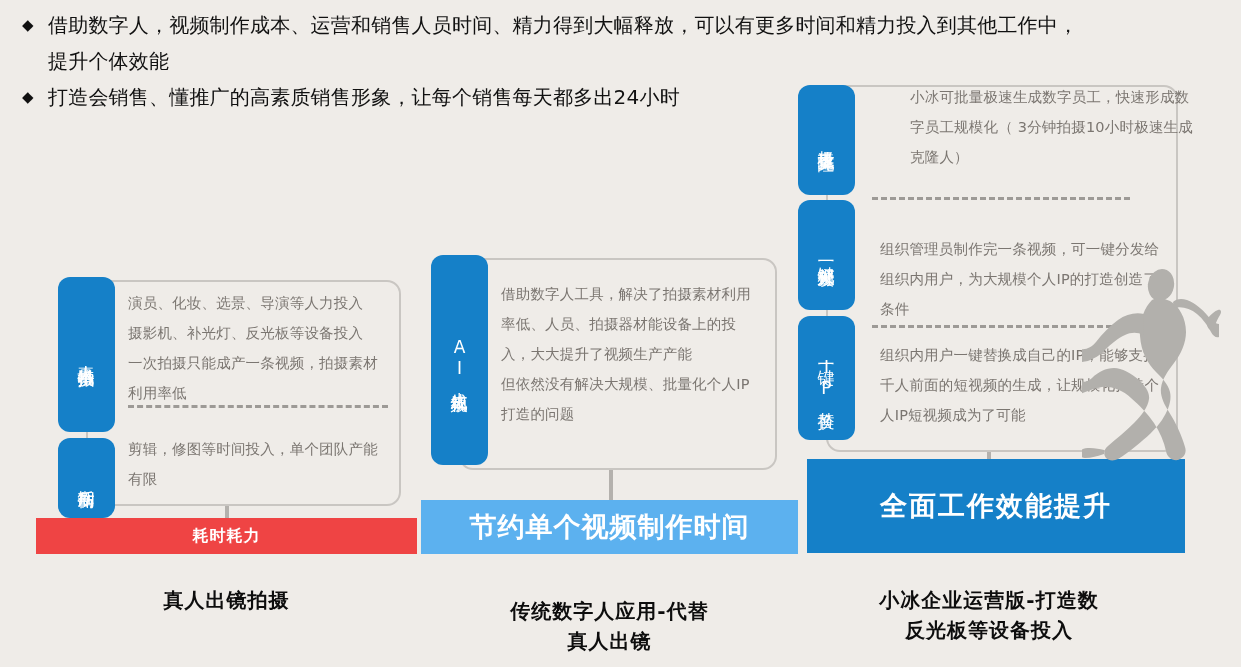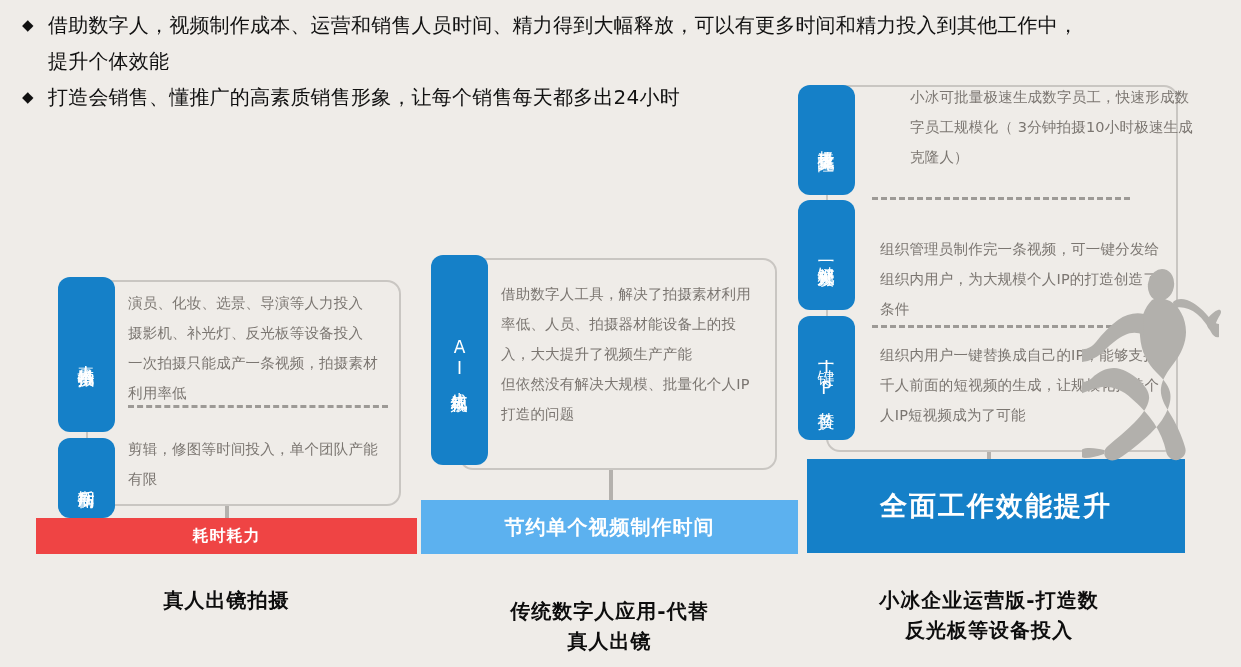--- a/index.html
+++ b/index.html
@@ -103,21 +103,21 @@
   .banner {
     position: absolute;
     display: flex;
     align-items: center;
     justify-content: center;
     color: #ffffff;
     font-weight: bold;
     box-sizing: border-box;
   }
   .banner-l { background: #ef4444; font-size: 16px; letter-spacing: 1px; }
-  .banner-m { background: #5cb1ef; font-size: 20px; letter-spacing: 1px; }
+  .banner-m { background: #5cb1ef; font-size: 27px; letter-spacing: 1px; }
   .banner-r { background: #1580c8; font-size: 27px; letter-spacing: 2px; margin-left: 7px; }
 
   
   .caption {
     position: absolute;
     text-align: center;
     color: #0d0d0d;
     font-weight: bold;
     font-size: 20px;
     line-height: 30px;

